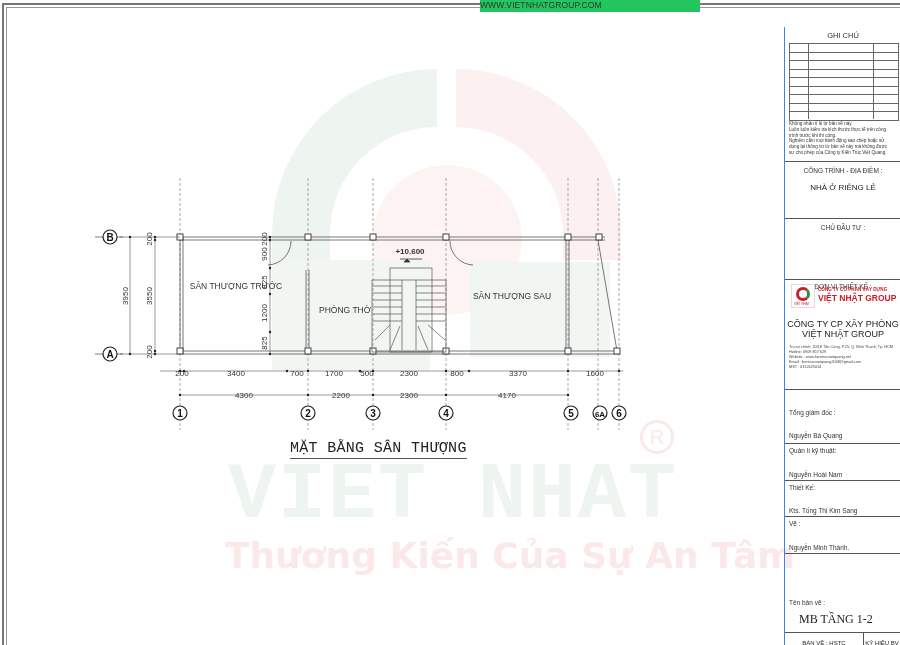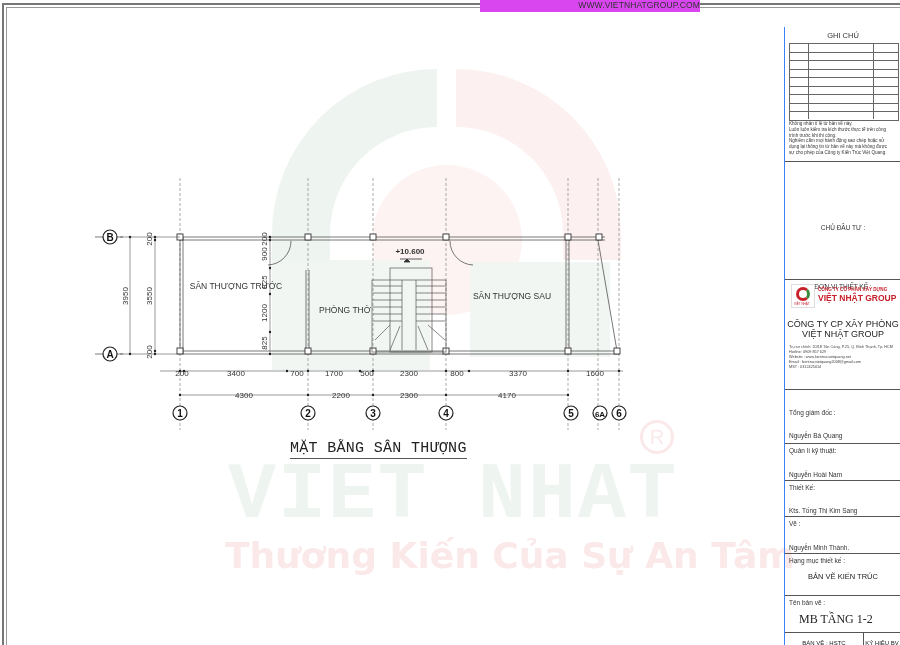--- a/index.html
+++ b/index.html
@@ -2,21 +2,21 @@
 <html><head>
   <meta charset="utf-8">
   <style>
     * { box-sizing: border-box; margin: 0; padding: 0; }
     html, body { width: 900px; height: 645px; overflow: hidden; background: #ffffff; }
     body { position: relative; font-family: "Liberation Sans", sans-serif; color: #222; }
 
     .sheet-frame-outer { position: absolute; left: 2px; top: 3px; width: 898px; height: 642px; border-left: 2px solid #777; border-top: 2px solid #777; }
     .sheet-frame-inner { position: absolute; left: 6px; top: 7px; width: 894px; height: 638px; border-left: 1px solid #999; border-top: 1px solid #999; }
 
-    .site-url { position: absolute; left: 480px; top: 0px; width: 220px; height: 12px; background: #d946ef; text-align: right; font-size: 8.5px; color: #333; line-height: 11px; letter-spacing: 0.1px; }
+    .site-url { position: absolute; left: 480px; top: 0px; width: 220px; height: 12px; background: #22c55e; text-align: left; font-size: 8.5px; color: #333; line-height: 11px; letter-spacing: 0.1px; }
 
     
     .wm { position: absolute; pointer-events: none; }
     .wm-text { position: absolute; left: 228px; top: 450px; font-family: Liberation Mono, monospace; font-size: 80px; color: #eef4ef; letter-spacing: 2px; font-weight: bold; }
     .wm-slogan { position: absolute; left: 225px; top: 535px; font-family: "DejaVu Sans", sans-serif; font-size: 36px; color: #fbe9ea; font-weight: bold; }
     .wm-reg { position: absolute; left: 640px; top: 420px; width: 34px; height: 34px; border: 3px solid #fbe9ea; border-radius: 50%; color: #fbe9ea; font-size: 20px; text-align: center; line-height: 28px; }
 
     
     .tb { position: absolute; left: 784px; top: 7px; width: 116px; height: 638px; border-left: 1px solid #3b82f6; background: transparent; font-size: 6px; margin-top: 20px; }
     .tb .row { position: absolute; left: 0; width: 116px; border-bottom: 1px solid #555; }
@@ -249,20 +249,24 @@
     <div class="note-text">
       <div>Không nhân tỉ lệ từ bản vẽ này.</div>
       <div>Luôn luôn kiểm tra kích thước thực tế trên công</div>
       <div>trình trước khi thi công.</div>
       <div>Nghiêm cấm mọi hành động sao chép hoặc sử</div>
       <div>dụng lại thông tin từ bản vẽ này mà không được</div>
       <div>sự cho phép của Công ty Kiến Trúc Việt Quang.</div>
     </div>
   </div>
 
+  <div class="row" style="top:135px;height:57px;">
+    <div class="hdr" style="position:absolute;top:5px;width:116px;font-size:6.5px;">CÔNG TRÌNH - ĐỊA ĐIỂM :</div>
+    <div class="big" style="position:absolute;top:21px;width:116px;">NHÀ Ở RIÊNG LẺ</div>
+  </div>
 
   <div class="row" style="top:192px;height:61px;">
     <div class="hdr" style="position:absolute;top:5px;width:116px;font-size:6.5px;">CHỦ ĐẦU TƯ :</div>
   </div>
 
   <div class="row" style="top:253px;height:15px;border-bottom:none;">
     <div class="hdr" style="position:absolute;top:3px;width:116px;font-size:6.5px;">ĐƠN VỊ THIẾT KẾ :</div>
   </div>
 
   <div class="row" style="top:252px;height:111px;">
@@ -298,24 +302,20 @@
   <div class="row" style="top:454px;height:36px;">
     <div class="lbl" style="position:absolute;top:3px;">Thiết Kế:</div>
     <div class="val" style="position:absolute;top:26px;">Kts. Tống Thị Kim Sang</div>
   </div>
 
   <div class="row" style="top:490px;height:37px;">
     <div class="lbl" style="position:absolute;top:3px;">Vẽ :</div>
     <div class="val" style="position:absolute;top:27px;">Nguyễn Minh Thành.</div>
   </div>
 
-  <div class="row" style="top:527px;height:42px;">
-    <div class="lbl" style="position:absolute;top:3px;">Hạng mục thiết kế :</div>
-    <div class="big" style="position:absolute;top:18px;width:116px;font-size:7.5px;">BẢN VẼ KIẾN TRÚC</div>
-  </div>
 
   <div class="row" style="top:569px;height:37px;">
     <div class="lbl" style="position:absolute;top:3px;">Tên bản vẽ :</div>
     <div class="huge" style="position:absolute;top:16px;font-family:Liberation Serif, serif;">MB TẦNG 1-2</div>
   </div>
 
   <div class="row" style="top:606px;height:20px;">
     <div class="ctr" style="position:absolute;left:0;top:7px;width:78px;font-size:6px;">BẢN VẼ : HSTC</div>
     <div class="ctr" style="position:absolute;left:78px;top:7px;width:38px;font-size:6px;">KÝ HIỆU BV</div>
   </div>

